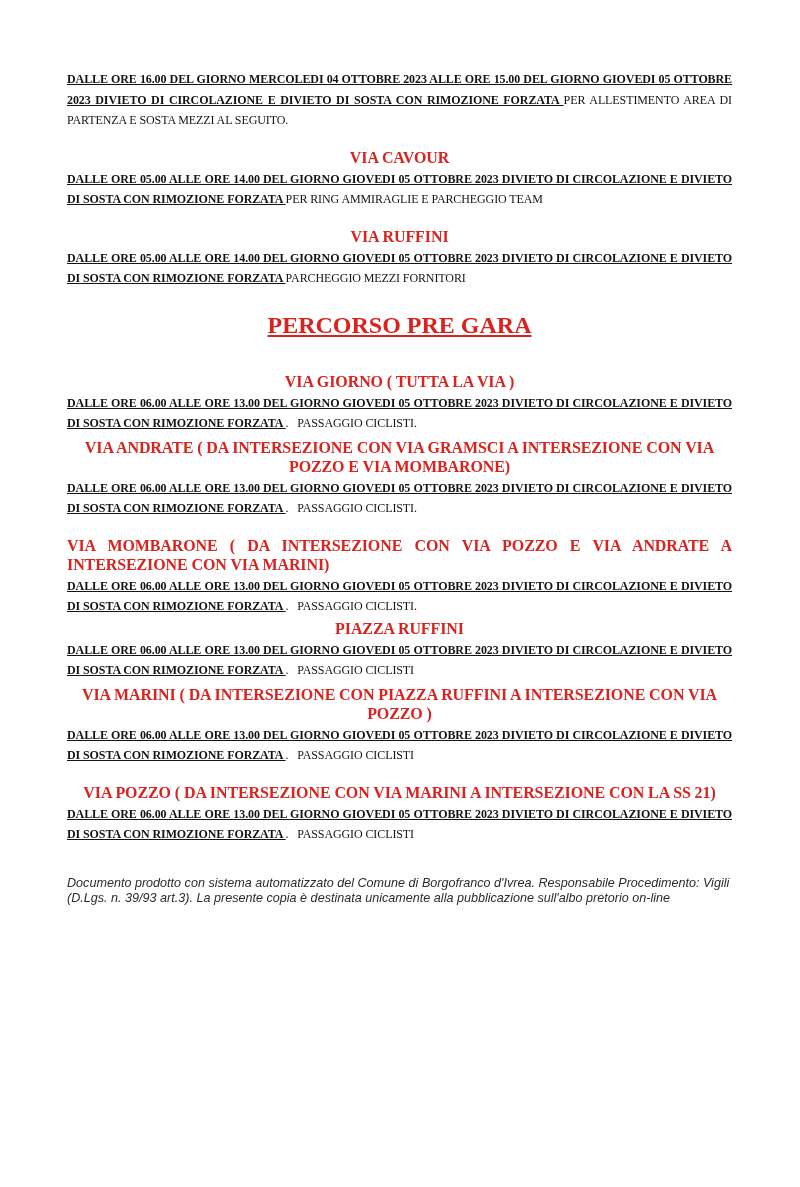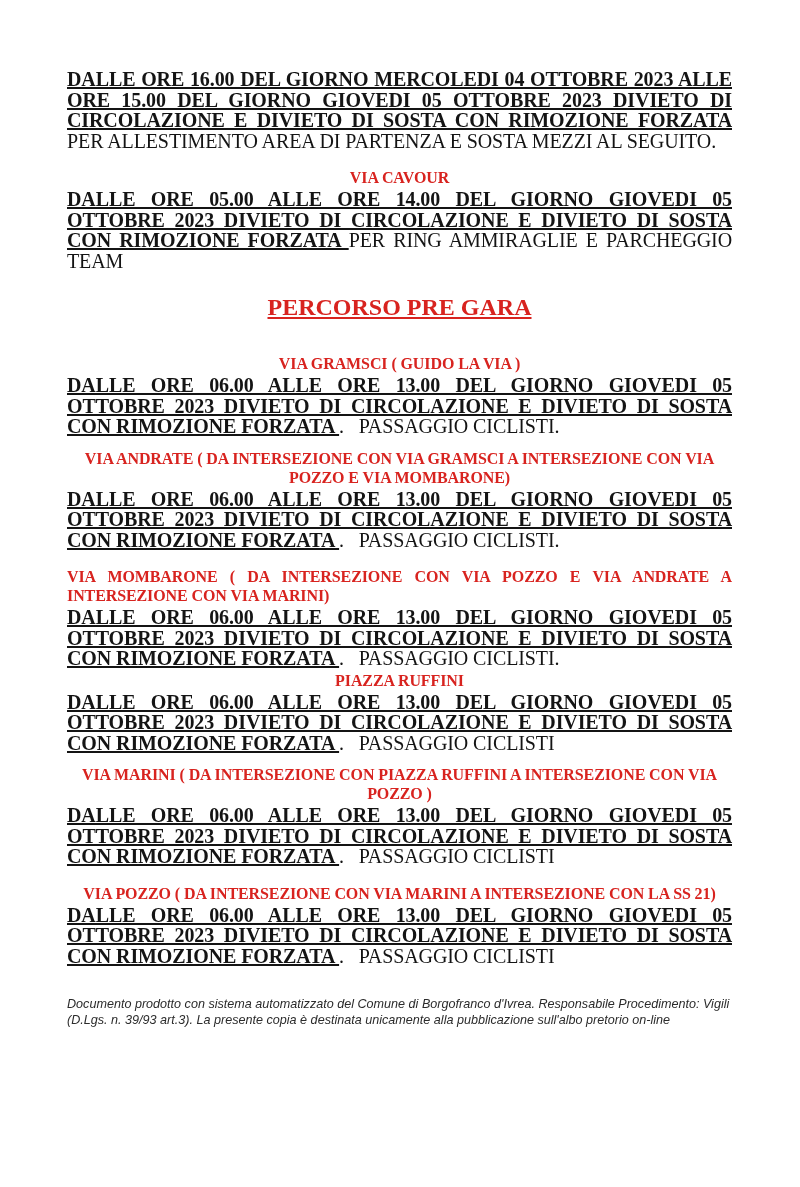--- a/index.html
+++ b/index.html
@@ -15,21 +15,21 @@
     color: #141414;
     position: relative;
   }
   .page {
     padding: 67px 68px 0 67px;
     box-sizing: border-box;
     width: 800px;
   }
   .para {
     margin: 2px 0 0 0;
-    font-size: 20px;
+    font-size: 12px;
     line-height: 20.5px;
     text-align: justify;
     letter-spacing: -0.1px;
   }
   .bu {
     font-weight: bold;
     text-decoration: underline;
   }
   .reg {
     font-weight: normal;
@@ -50,21 +50,21 @@
     text-align: center;
     color: var(--red);
     letter-spacing: -0.1px;
   }
   .red-heading.justify-left {
     text-align: justify;
   }
   .sec { margin-top: 17px; }
   .sec .para, .sec .reg-line { margin-top: 2px; }
   .sec.tight { margin-top: 2px; }
-  .sec.loose { margin-top: 12px; }
+  .sec.loose { margin-top: 4px; }
   .main-title {
     margin: 20px 0 31px 0;
     font-size: 24px;
     line-height: 32px;
     font-weight: bold;
     text-decoration: underline;
     text-align: center;
     color: var(--red);
   }
   .footer-note {
@@ -84,26 +84,30 @@
 
   <section class="sec" style="margin-top:0">
     <p class="para"><span class="bu">DALLE ORE 16.00 DEL GIORNO MERCOLEDI 04 OTTOBRE 2023 ALLE ORE 15.00 DEL GIORNO GIOVEDI 05 OTTOBRE 2023 DIVIETO DI CIRCOLAZIONE E DIVIETO DI SOSTA CON RIMOZIONE FORZATA </span><span class="reg">PER ALLESTIMENTO AREA DI PARTENZA E SOSTA MEZZI AL SEGUITO.</span></p>
   </section>
 
   <section class="sec">
     <h3 class="red-heading">VIA CAVOUR</h3>
     <p class="para"><span class="bu">DALLE ORE 05.00 ALLE ORE 14.00 DEL GIORNO GIOVEDI 05 OTTOBRE 2023 DIVIETO DI CIRCOLAZIONE E DIVIETO DI SOSTA CON RIMOZIONE FORZATA </span><span class="reg">PER RING AMMIRAGLIE E PARCHEGGIO TEAM</span></p>
   </section>
 
+  <section class="sec">
+    <h3 class="red-heading">VIA RUFFINI</h3>
+    <p class="para"><span class="bu">DALLE ORE 05.00 ALLE ORE 14.00 DEL GIORNO GIOVEDI 05 OTTOBRE 2023 DIVIETO DI CIRCOLAZIONE E DIVIETO DI SOSTA CON RIMOZIONE FORZATA </span><span class="reg">PARCHEGGIO MEZZI FORNITORI</span></p>
+  </section>
 
 
   <h1 class="main-title">PERCORSO PRE GARA</h1>
 
   <section class="sec" style="margin-top:0">
-    <h3 class="red-heading">VIA GRAMSCI ( GUIDO LA VIA )</h3>
+    <h3 class="red-heading">VIA GIORNO ( TUTTA LA VIA )</h3>
     <p class="para"><span class="bu">DALLE ORE 06.00 ALLE ORE 13.00 DEL GIORNO GIOVEDI 05 OTTOBRE 2023 DIVIETO DI CIRCOLAZIONE E DIVIETO DI SOSTA CON RIMOZIONE FORZATA </span><span class="reg">.&nbsp;&nbsp; PASSAGGIO CICLISTI.</span></p>
   </section>
 
   <section class="sec loose">
     <h3 class="red-heading">VIA ANDRATE ( DA INTERSEZIONE CON VIA GRAMSCI A INTERSEZIONE CON VIA POZZO E VIA MOMBARONE)</h3>
     <p class="para"><span class="bu">DALLE ORE 06.00 ALLE ORE 13.00 DEL GIORNO GIOVEDI 05 OTTOBRE 2023 DIVIETO DI CIRCOLAZIONE E DIVIETO DI SOSTA CON RIMOZIONE FORZATA </span><span class="reg">.&nbsp;&nbsp; PASSAGGIO CICLISTI.</span></p>
   </section>
 
   <section class="sec">
     <h3 class="red-heading justify-left">VIA MOMBARONE ( DA INTERSEZIONE CON VIA POZZO E VIA ANDRATE A INTERSEZIONE CON VIA MARINI)</h3>

